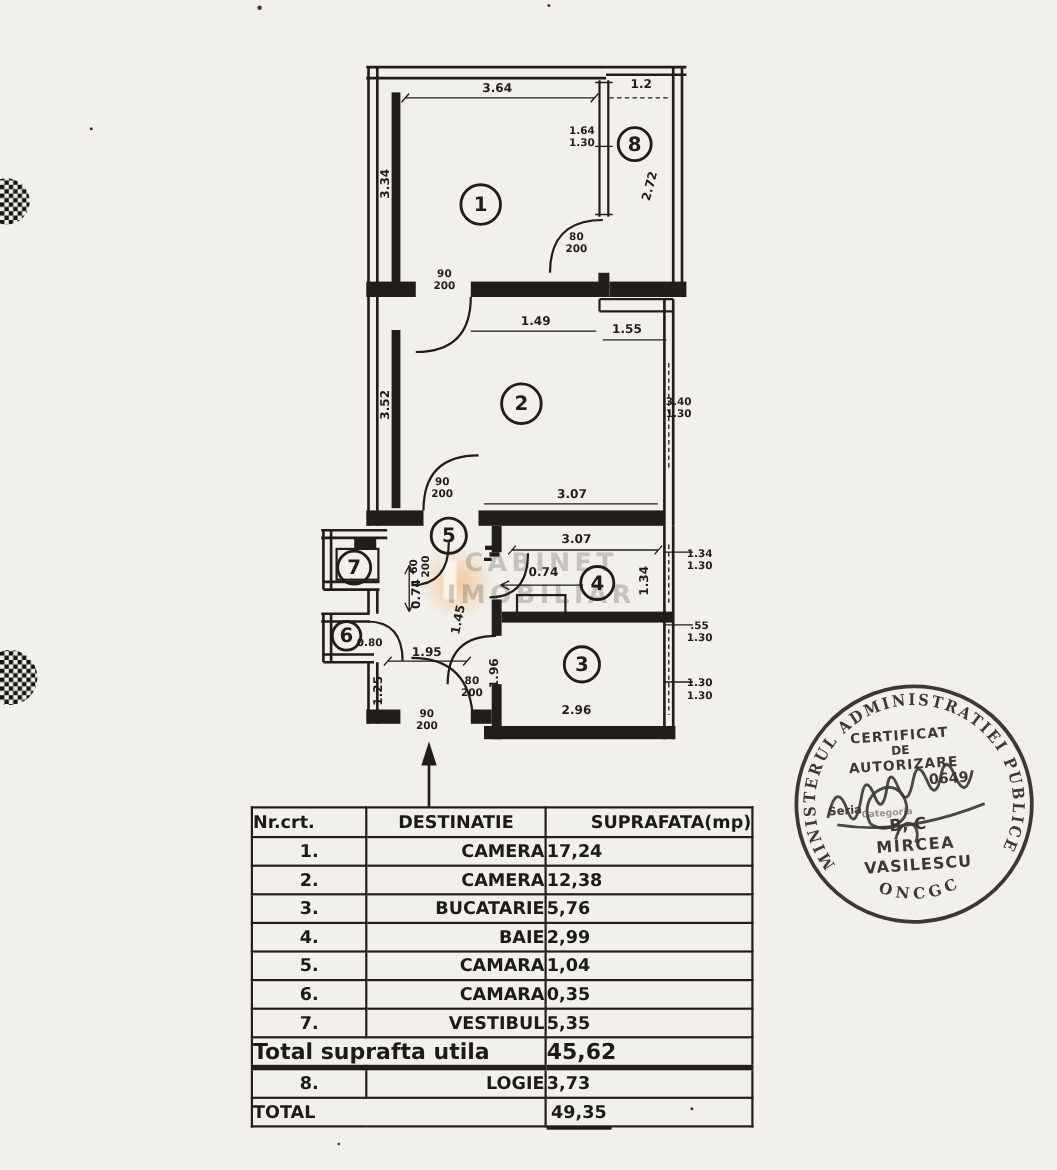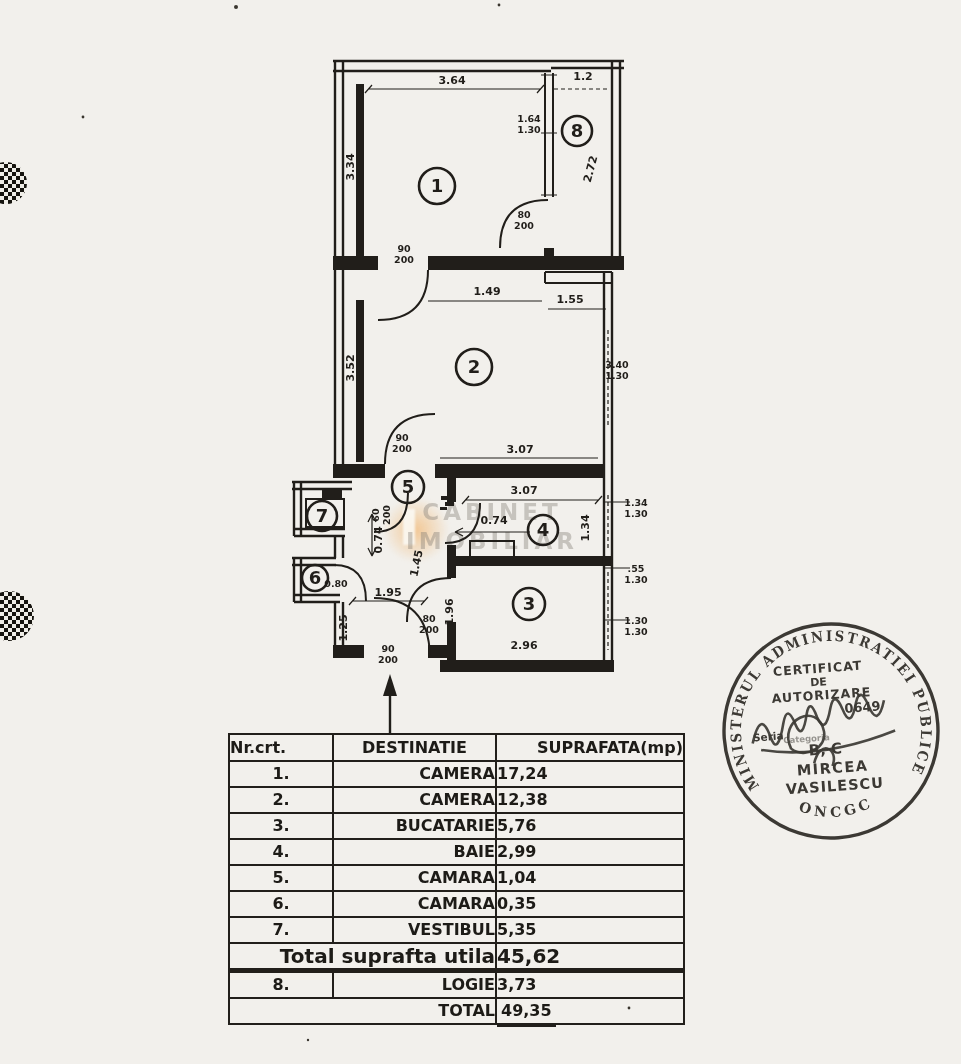--- a/index.html
+++ b/index.html
@@ -29,21 +29,21 @@
   .tbl td{border:2.6px solid #221f1b;font-weight:700;font-size:16px;height:24px;
           padding:0;white-space:nowrap;overflow:visible;line-height:1}
   .tbl tr.hd td{height:25px}
   .h1{text-align:left;padding-left:5px}
   .h2{text-align:center;padding-left:10px}
   .h3{text-align:right;padding-left:4px;font-size:18.5px}
   .c1{text-align:center}
   .c2{text-align:right;padding-left:26px}
   .c3{text-align:left;padding-right:20px}
   tr.tu td{border-bottom-width:5px;font-size:20px}
-  .tu-label{text-align:right;padding-left:4px}
+  .tu-label{text-align:left;padding-left:4px}
   .scr{border-bottom:3px solid #221f1b;padding:4px 4px}
   
   svg.stamp{position:absolute;left:695px;top:598px}
   .srl{fill:#2d2a25;font:700 14.5px "DejaVu Serif",serif;letter-spacing:2.5px}
   .sbl{fill:#2d2a25;font:700 14px "DejaVu Serif",serif;letter-spacing:4px}
   .st{fill:#2d2a25;text-anchor:middle;font-family:"DejaVu Sans",sans-serif}
   .sig{stroke:#2d2a25;stroke-width:2.6;fill:none;opacity:.92}
 </style>
 </head>
 <body>

